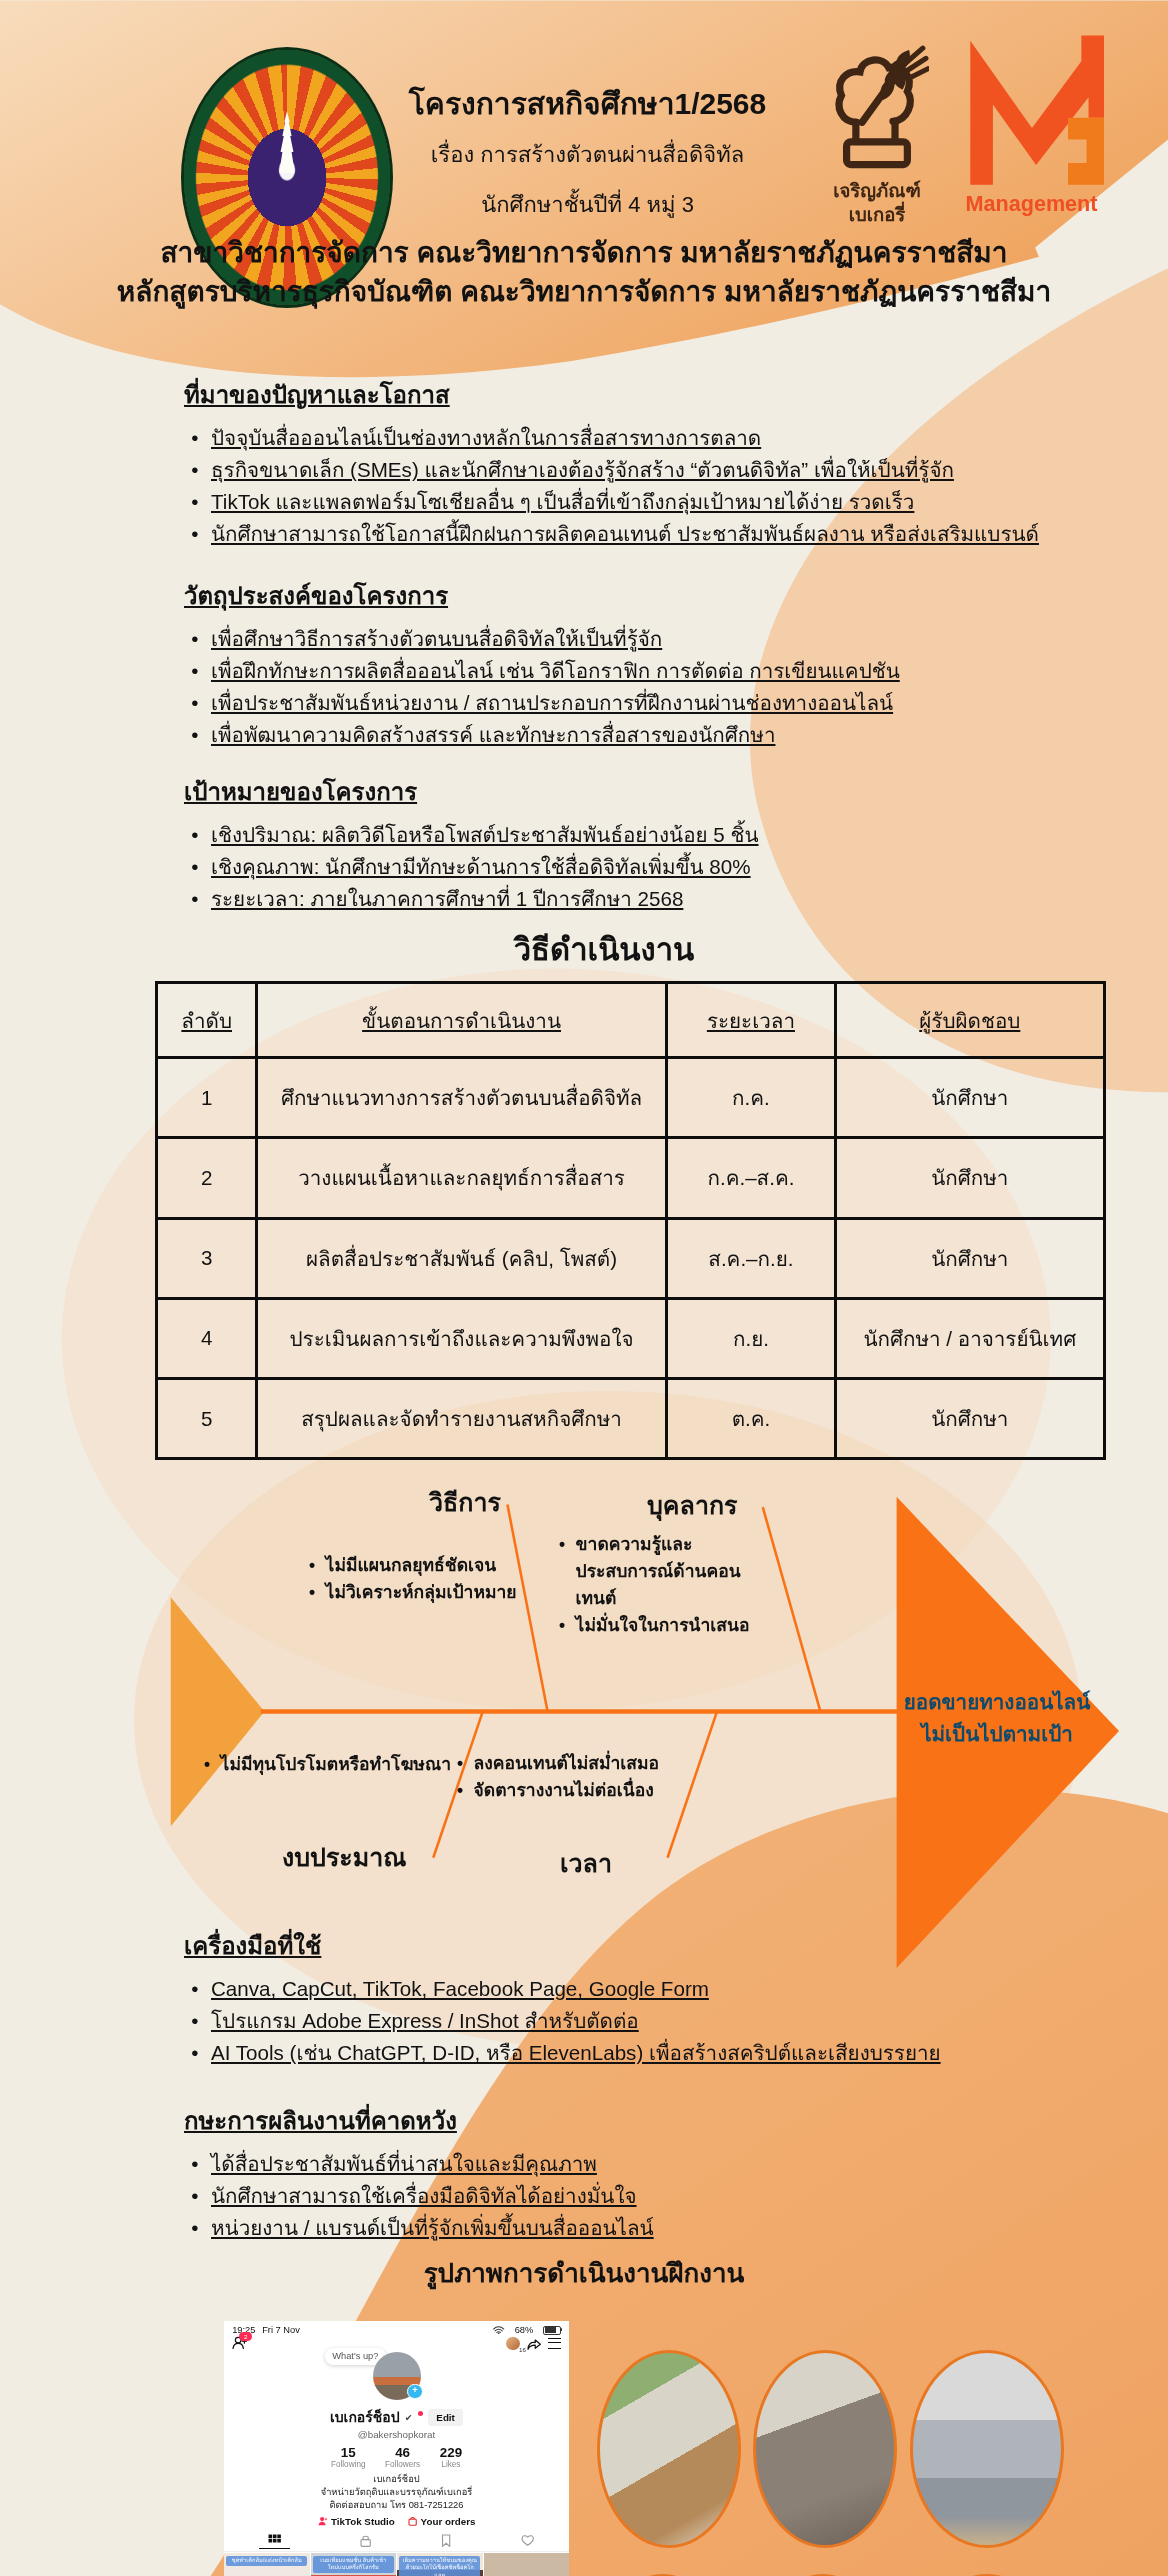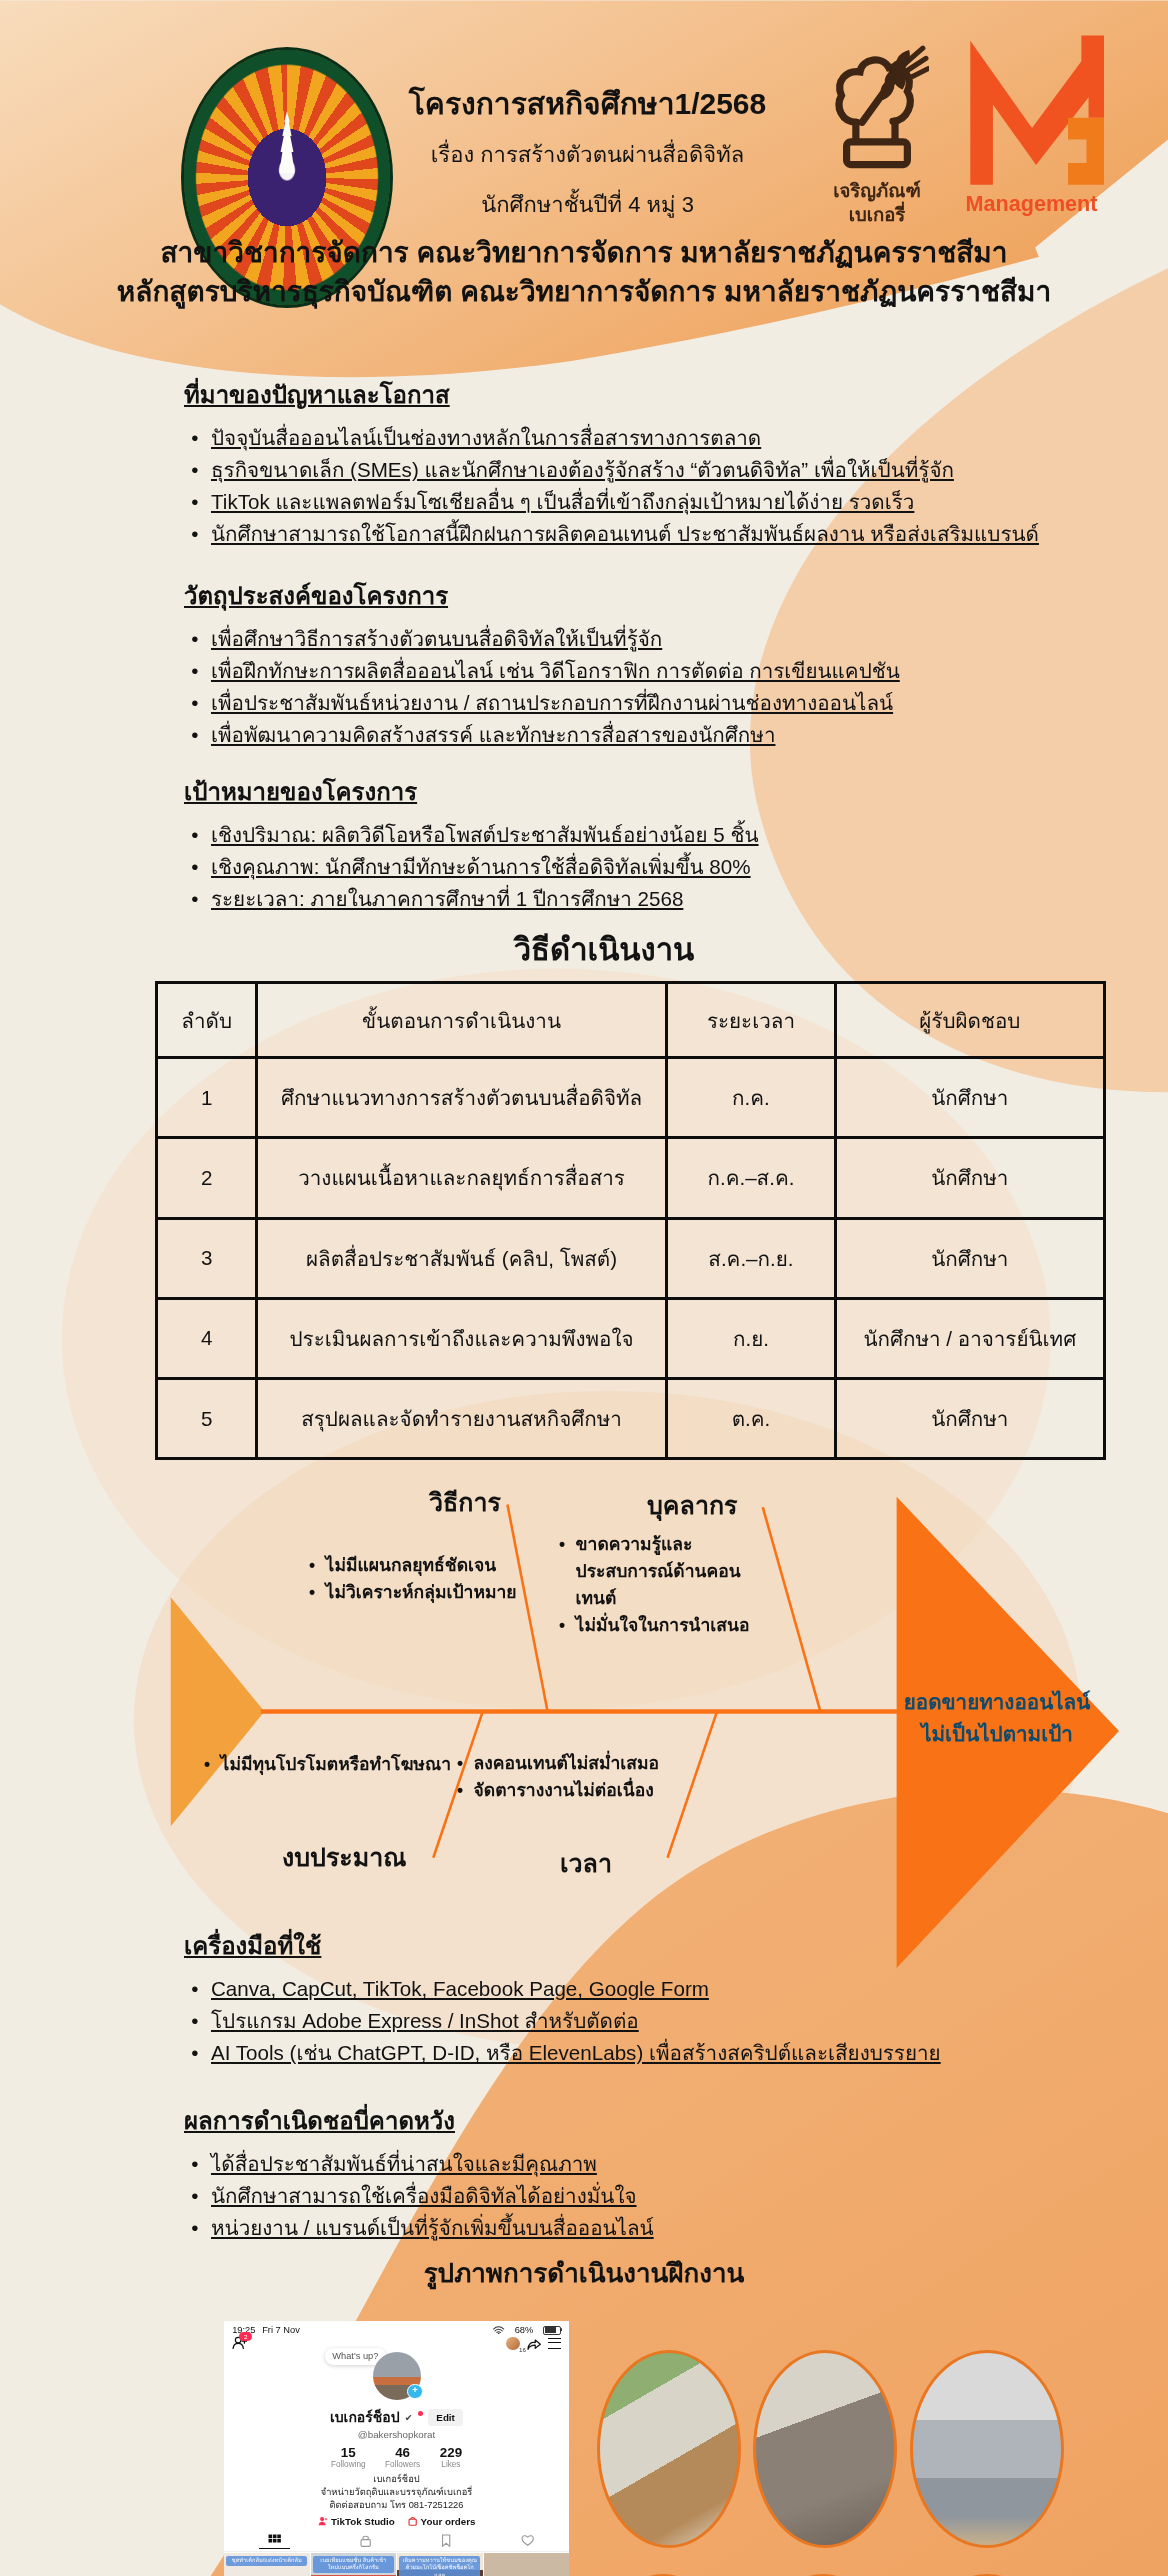--- a/index.html
+++ b/index.html
@@ -51,21 +51,21 @@
   
   .m-title{left:0;top:924px;width:1168px;text-align:center;font-size:31px;font-weight:bold;z-index:3;padding-left:20px;}
   table.method{
     position:absolute;left:155px;top:981px;width:894px;z-index:3;
     border-collapse:collapse;table-layout:fixed;
   }
   table.method th,table.method td{
     border:3.1px solid #0d0d0d;text-align:center;vertical-align:middle;
     font-size:20.6px;padding:3.1px 5.2px;font-weight:normal;
   }
-  table.method th{height:66px;}
+  table.method th{height:66px;text-decoration:underline;}
   table.method td{height:71px;}
   .cw1{width:87px;}.cw2{width:396px;}.cw3{width:156px;}.cw4{width:255px;}
   
   .fb-svg{left:129px;top:1484px;z-index:2;}
   .fb-label{font-size:25px;font-weight:bold;z-index:3;}
   .fb-list{list-style:none;margin:0;padding:0;z-index:3;}
   .fb-list li{position:relative;padding-left:20.6px;font-size:17.5px;line-height:27px;font-weight:bold;}
   .fb-list li::before{content:"•";position:absolute;left:4.1px;top:0;}
   .fb-effect{left:899px;top:1670px;width:196px;text-align:center;color:#0c4a6e;
     font-size:20.6px;font-weight:bold;line-height:32px;z-index:3;margin-top:16px;}
@@ -288,21 +288,21 @@
 <div class="abs sec" style="left:184px;top:1926px;width:907px;">
   <div class="sec-h">เครื่องมือที่ใช้</div>
   <ul class="blist">
     <li>Canva, CapCut, TikTok, Facebook Page, Google Form</li>
     <li>โปรแกรม Adobe Express / InShot สำหรับตัดต่อ</li>
     <li>AI Tools (เช่น ChatGPT, D-ID, หรือ ElevenLabs) เพื่อสร้างสคริปต์และเสียงบรรยาย</li>
   </ul>
 </div>
 
 <div class="abs sec" style="left:184px;top:2101px;width:907px;">
-  <div class="sec-h">ผลการดำเนิดชอบี่คาดหวัง</div>
+  <div class="sec-h">กษะการผลินงานที่คาดหวัง</div>
   <ul class="blist">
     <li>ได้สื่อประชาสัมพันธ์ที่น่าสนใจและมีคุณภาพ</li>
     <li>นักศึกษาสามารถใช้เครื่องมือดิจิทัลได้อย่างมั่นใจ</li>
     <li>หน่วยงาน / แบรนด์เป็นที่รู้จักเพิ่มขึ้นบนสื่อออนไลน์</li>
   </ul>
 </div>
 
 <div class="abs g-title">รูปภาพการดำเนินงานฝึกงาน</div>
 
 <div class="abs phone">

